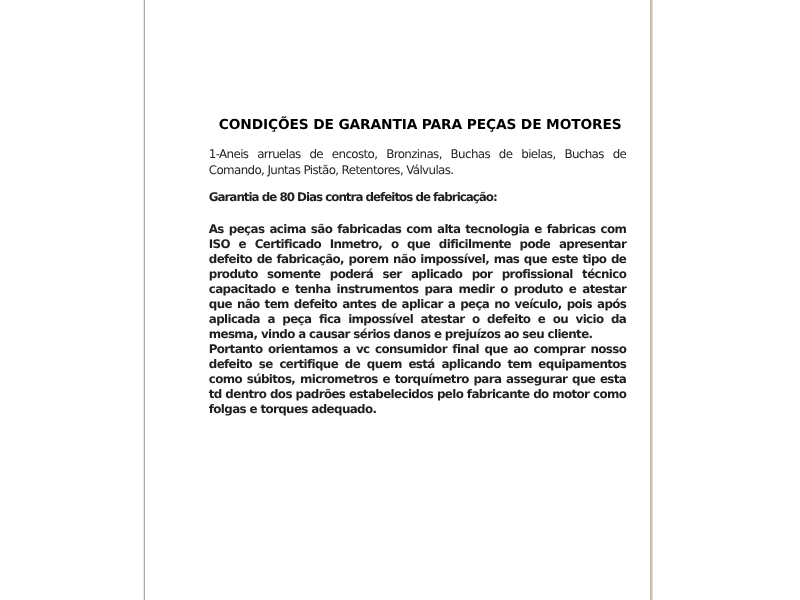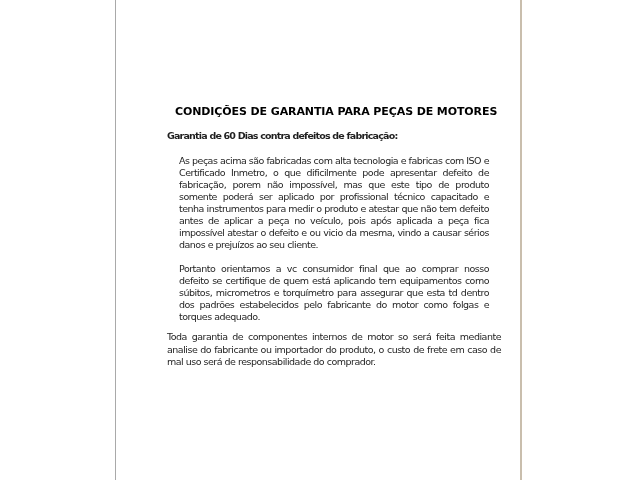--- a/index.html
+++ b/index.html
@@ -25,21 +25,21 @@
     background: #a9a9a9;
   }
   .page-edge.right {
     left: 520px;
     width: 2px;
     background: #c9bead;
   }
   .doc {
     position: absolute;
     left: 167px;
-    top: 105px;
+    top: 93px;
     width: 334px;
     color: #1f1f1f;
     font-size: 9.5px;
     line-height: 13px;
     letter-spacing: -0.5px;
   }
   .doc-title {
     font-size: 11px;
     font-weight: bold;
     color: #000000;
@@ -56,41 +56,42 @@
   .para.mb6 { margin-bottom: 6px; }
   .heading {
     font-weight: bold;
     letter-spacing: -0.8px;
     margin: 0;
   }
   .heading.h-return { margin-bottom: 1px; }
   .heading.h-defects { margin-bottom: 13px; }
   .para.tight {
     line-height: 12px;
-    margin: 12px;
+    margin: 0;
+    font-weight: bold;
   }
   .para.tight.mb8 { margin-bottom: 8px; }
   .para.last {
     line-height: 12.5px;
     margin: 0;
   }
 </style>
 </head>
 <body>
 
 <div class="page-edge left"></div>
 <div class="page-edge right"></div>
 
 <div class="doc">
   <h1 class="doc-title">CONDIÇÕES DE GARANTIA PARA PEÇAS DE MOTORES</h1>
 
+  <p class="para">1-Aneis arruelas de encosto, Bronzinas, Buchas de bielas, Buchas de Comando, Juntas Pistão, Retentores, Válvulas.</p>
 
 
 
 
-  <p class="heading h-defects">Garantia de 60 Dias contra defeitos de fabricação:</p>
+  <p class="heading h-defects">Garantia de 80 Dias contra defeitos de fabricação:</p>
 
   <p class="para tight">As peças acima são fabricadas com alta tecnologia e fabricas com ISO e Certificado Inmetro, o que dificilmente pode apresentar defeito de fabricação, porem não impossível, mas que este tipo de produto somente poderá ser aplicado por profissional técnico capacitado e tenha instrumentos para medir o produto e atestar que não tem defeito antes de aplicar a peça no veículo, pois após aplicada a peça fica impossível atestar o defeito e ou vicio da mesma, vindo a causar sérios danos e prejuízos ao seu cliente.</p>
 
   <p class="para tight mb8">Portanto orientamos a vc consumidor final que ao comprar nosso defeito se certifique de quem está aplicando tem equipamentos como súbitos, micrometros e torquímetro para assegurar que esta td dentro dos padrões estabelecidos pelo fabricante do motor como folgas e torques adequado.</p>
 
-  <p class="para last">Toda garantia de componentes internos de motor so será feita mediante analise do fabricante ou importador do produto, o custo de frete em caso de mal uso será de responsabilidade do comprador.</p>
 </div>
 
 </body></html>

